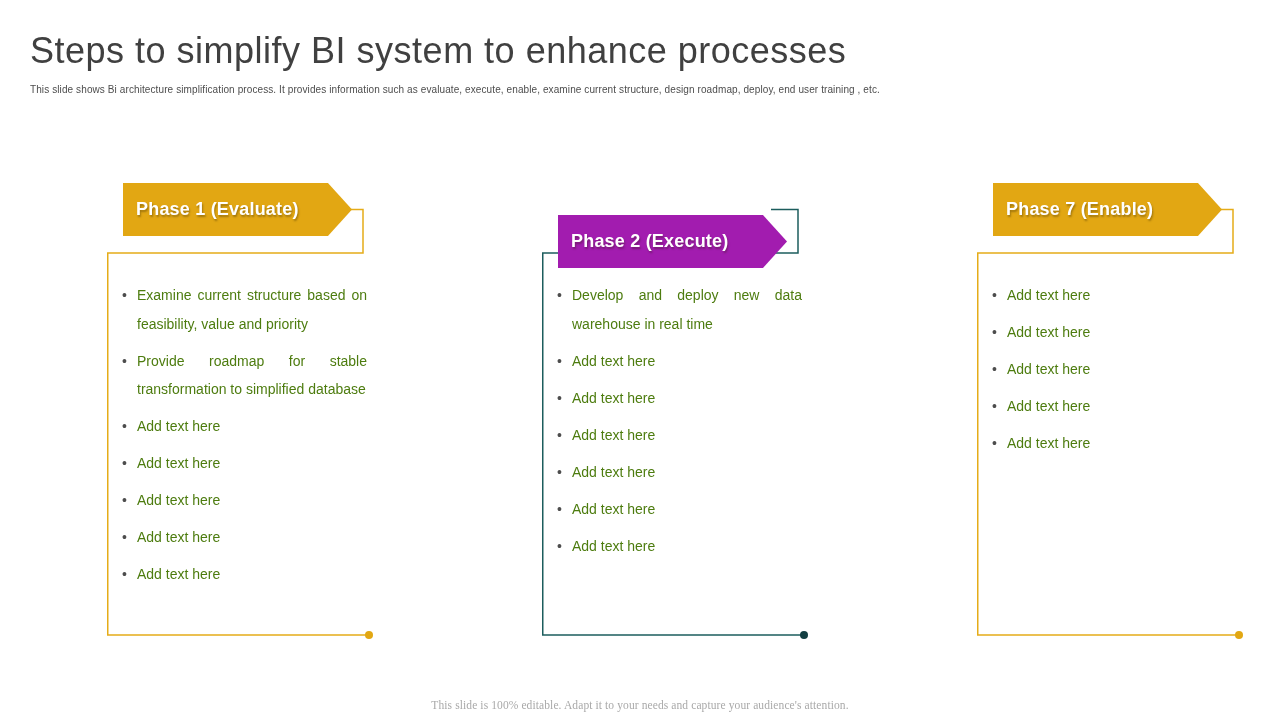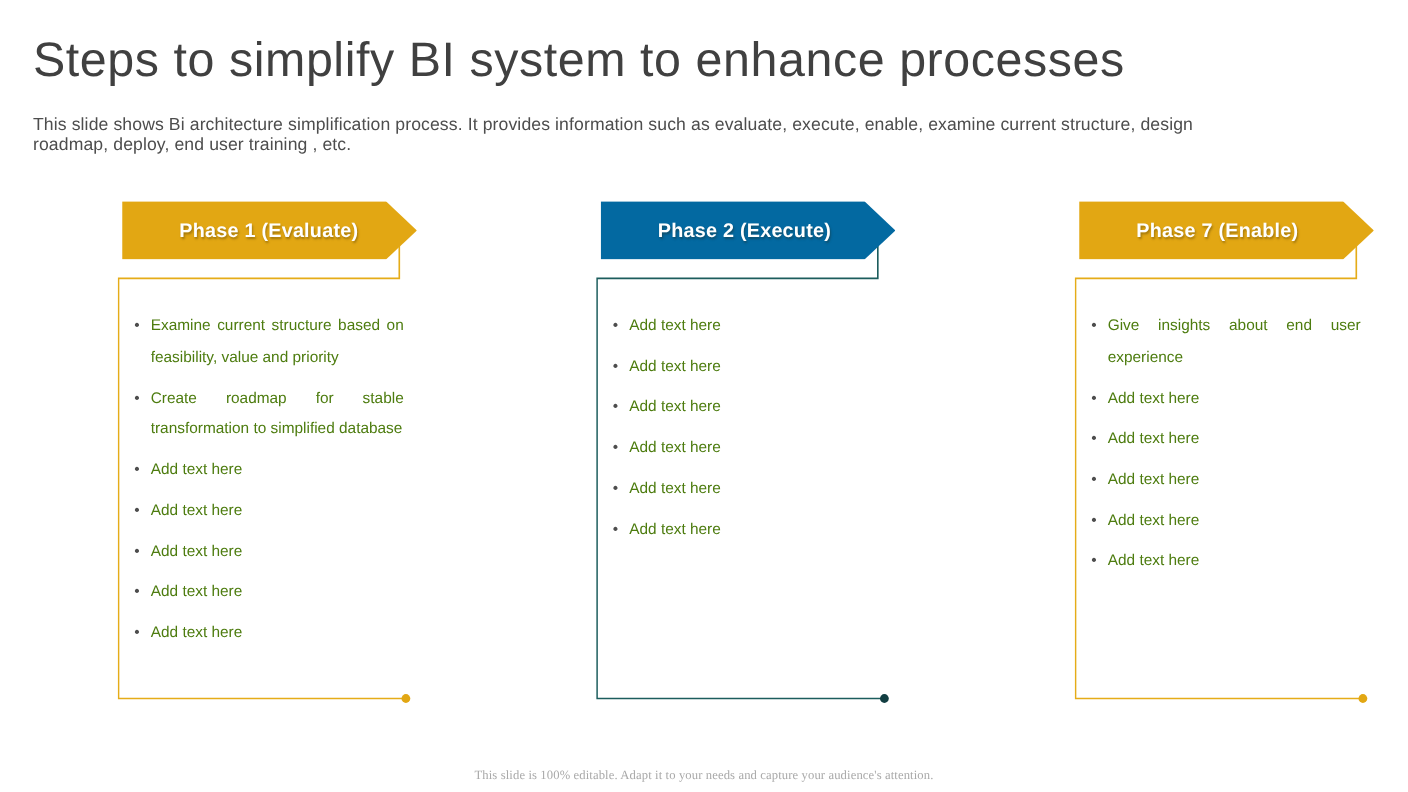--- a/index.html
+++ b/index.html
@@ -2,34 +2,33 @@
 <html><head>
 <meta charset="utf-8">
 <style>
   html,body{margin:0;padding:0;background:#ffffff;}
   .slide{
     position:relative;width:1280px;height:720px;background:#ffffff;overflow:hidden;
     font-family:"Liberation Sans",sans-serif;
   }
   .title{
     position:absolute;left:30px;top:30px;width:1000px;
-    font-size:44px;font-weight:400;color:#404040;letter-spacing:0.5px;
+    font-size:36px;font-weight:400;color:#404040;letter-spacing:0.5px;
   }
   .subtitle{
     position:absolute;left:30px;top:84px;width:1060px;
-    font-size:16px;color:#4d4d4d;letter-spacing:0.1px;margin-top:21px;
+    font-size:10px;color:#4d4d4d;letter-spacing:0.1px;
   }
   .col{
     position:absolute;top:183px;width:270px;height:465px;
   }
   .col .outline{position:absolute;left:0;top:0;}
   .banner{
-    position:absolute;left:4px;top:0;width:229px;height:53px;
+    position:absolute;left:16px;top:0;width:229px;height:53px;
     clip-path:polygon(0 0,89.5% 0,100% 50%,89.5% 100%,0 100%);
-    padding-left:39px;
   }
   .banner-label{
     display:block;line-height:53px;padding-left:13px;
     font-size:18px;font-weight:bold;color:#ffffff;letter-spacing:0.2px;
     text-shadow:1px 2px 2px rgba(40,30,0,0.35);
     white-space:nowrap;
   }
   .bullets{
     position:absolute;left:15px;top:98px;width:245px;margin:0;padding:0;list-style:none;
   }
@@ -56,57 +55,57 @@
   <div class="col" style="left:107px">
     <svg class="outline" width="270" height="465" viewBox="0 0 270 465">
       <path d="M 229 26.5 L 256 26.5 L 256 70 L 0.75 70 L 0.75 452 L 262 452" fill="none" stroke-width="1.5" stroke="#E5AC18"></path>
       <circle cx="262" cy="452" r="4" fill="#E2A713"></circle>
     </svg>
     <div class="banner" style="background-color: rgb(226, 167, 19);">
       <span class="banner-label">Phase 1 (Evaluate)</span>
     </div>
     <ul class="bullets">
       <li>Examine current structure based on feasibility, value and priority</li>
-      <li>Create roadmap for stable transformation to simplified database</li>
+      <li>Provide roadmap for stable transformation to simplified database</li>
       <li>Add text here</li>
       <li>Add text here</li>
       <li>Add text here</li>
       <li>Add text here</li>
       <li>Add text here</li>
     </ul>
   </div>
 
   <div class="col" style="left:542px">
     <svg class="outline" width="270" height="465" viewBox="0 0 270 465">
       <path d="M 229 26.5 L 256 26.5 L 256 70 L 0.75 70 L 0.75 452 L 262 452" fill="none" stroke-width="1.5" stroke="#1C5D5D"></path>
       <circle cx="262" cy="452" r="4" fill="#123E42"></circle>
     </svg>
-    <div class="banner" style="background-color: #0369a1;">
+    <div class="banner" style="background-color: #a21caf; margin-top: 32px;">
       <span class="banner-label">Phase 2 (Execute)</span>
     </div>
     <ul class="bullets">
+      <li>Develop and deploy new data warehouse in real time</li>
       <li>Add text here</li>
       <li>Add text here</li>
       <li>Add text here</li>
       <li>Add text here</li>
       <li>Add text here</li>
       <li>Add text here</li>
     </ul>
   </div>
 
   <div class="col" style="left:977px">
     <svg class="outline" width="270" height="465" viewBox="0 0 270 465">
       <path d="M 229 26.5 L 256 26.5 L 256 70 L 0.75 70 L 0.75 452 L 262 452" fill="none" stroke-width="1.5" stroke="#E5AC18"></path>
       <circle cx="262" cy="452" r="4" fill="#E2A713"></circle>
     </svg>
     <div class="banner" style="background-color: rgb(226, 167, 19);">
       <span class="banner-label">Phase 7 (Enable)</span>
     </div>
     <ul class="bullets">
-      <li>Give insights about end user experience</li>
       <li>Add text here</li>
       <li>Add text here</li>
       <li>Add text here</li>
       <li>Add text here</li>
       <li>Add text here</li>
     </ul>
   </div>
 
   <div class="footer">This slide is 100% editable. Adapt it to your needs and capture your audience's attention.</div>
 

